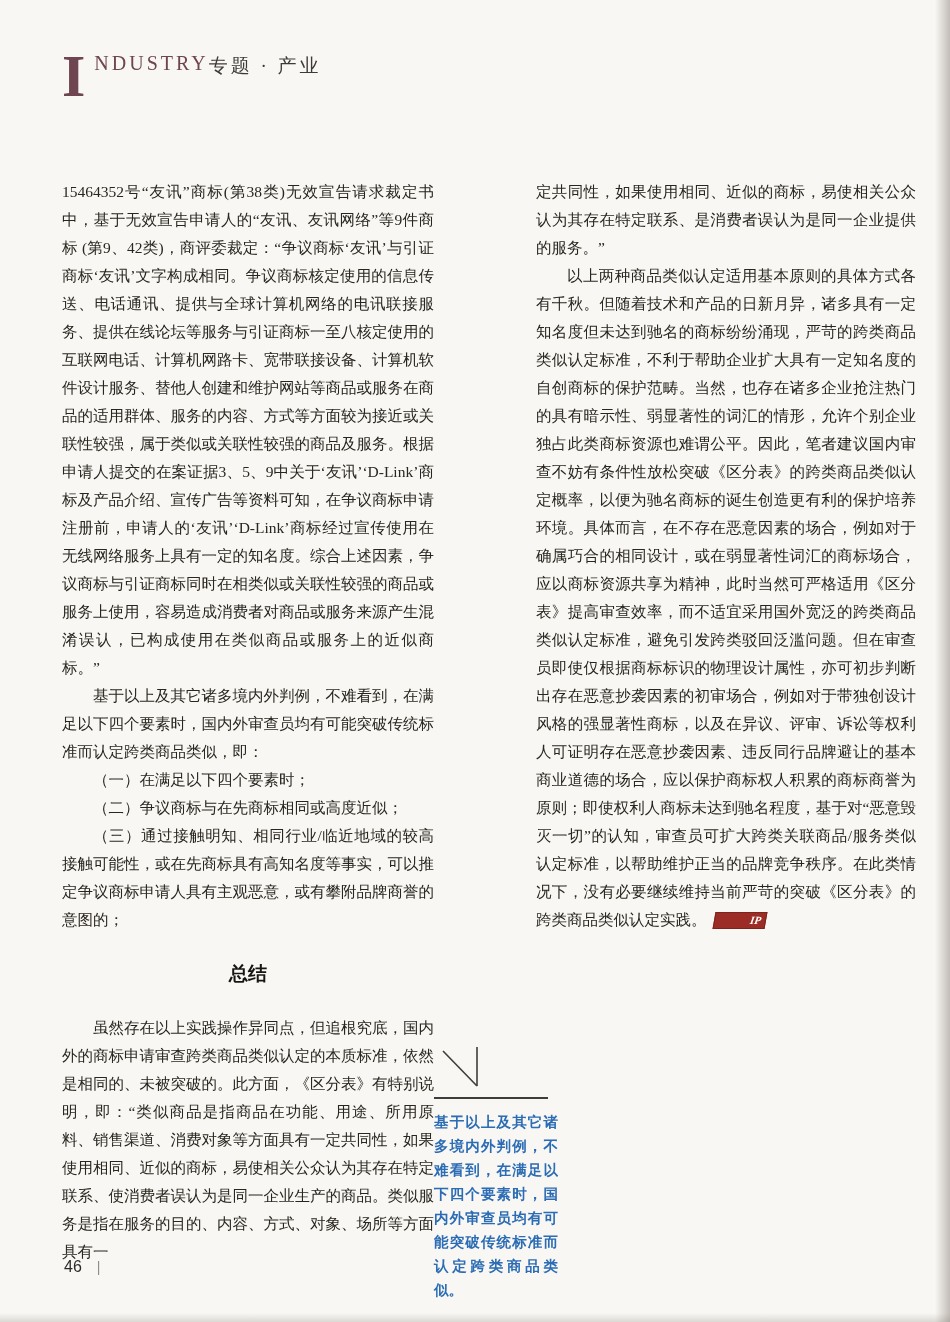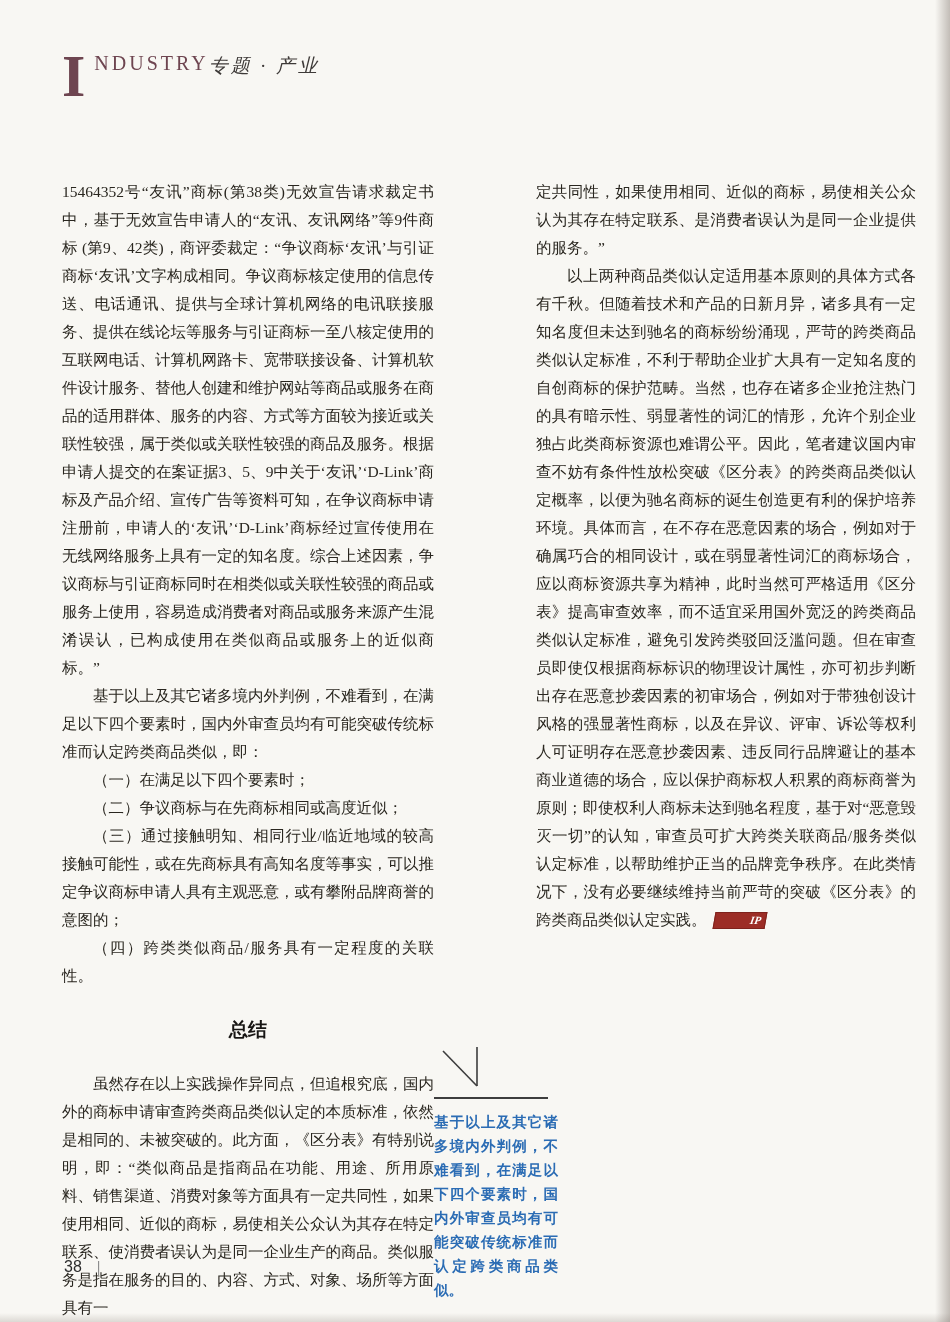--- a/index.html
+++ b/index.html
@@ -14,21 +14,21 @@
   .scan-edge-bottom{position:absolute;left:0;bottom:0;width:100%;height:9px;
     background:linear-gradient(to bottom,rgba(135,125,118,0),rgba(120,108,100,0.22));}
   
   .masthead{position:absolute;left:62px;top:48px;display:flex;align-items:flex-start;}
   .masthead-initial{
     font-size:60px;line-height:56px;font-weight:bold;
     color:var(--header-maroon,#6e4550);
   }
   .masthead-text{display:flex;flex-direction:row;margin-left:9px;padding-top:4px;}
   .masthead-word{font-size:20px;line-height:22px;letter-spacing:3px;color:var(--header-maroon,#6e4550);}
-  .masthead-subtitle{font-size:19px;line-height:24px;letter-spacing:3px;color:#3e3a38;margin-top:2px;font-style:italic;}
+  .masthead-subtitle{font-size:19px;line-height:24px;letter-spacing:3px;color:#3e3a38;margin-top:2px;}
   
   .col{position:absolute;top:178px;text-align:justify;font-size:15.5px;line-height:28px;color:#29261f;}
   .col-left{left:62px;width:372px;}
   .col-right{left:536px;width:380px;}
   .para{margin:0;}
   .para.indent{text-indent:2em;}
   .section-heading{
     font-family:"Liberation Sans","DejaVu Sans",sans-serif;
     font-weight:bold;font-size:19px;color:var(--heading-black,#171513);
     margin:26px 0 26px 0;text-align:center;
@@ -72,37 +72,36 @@
       <span class="masthead-subtitle">专题 · 产业</span>
     </span>
   </header>
 
   <section class="col col-left">
       <p class="para">15464352号“友讯”商标(第38类)无效宣告请求裁定书中，基于无效宣告申请人的“友讯、友讯网络”等9件商标 (第9、42类)，商评委裁定：“争议商标‘友讯’与引证商标‘友讯’文字构成相同。争议商标核定使用的信息传送、电话通讯、提供与全球计算机网络的电讯联接服务、提供在线论坛等服务与引证商标一至八核定使用的互联网电话、计算机网路卡、宽带联接设备、计算机软件设计服务、替他人创建和维护网站等商品或服务在商品的适用群体、服务的内容、方式等方面较为接近或关联性较强，属于类似或关联性较强的商品及服务。根据申请人提交的在案证据3、5、9中关于‘友讯’‘D-Link’商标及产品介绍、宣传广告等资料可知，在争议商标申请注册前，申请人的‘友讯’‘D-Link’商标经过宣传使用在无线网络服务上具有一定的知名度。综合上述因素，争议商标与引证商标同时在相类似或关联性较强的商品或服务上使用，容易造成消费者对商品或服务来源产生混淆误认，已构成使用在类似商品或服务上的近似商标。”</p>
       <p class="para indent">基于以上及其它诸多境内外判例，不难看到，在满足以下四个要素时，国内外审查员均有可能突破传统标准而认定跨类商品类似，即：</p>
       <p class="para indent">（一）在满足以下四个要素时；</p>
       <p class="para indent">（二）争议商标与在先商标相同或高度近似；</p>
       <p class="para indent">（三）通过接触明知、相同行业/临近地域的较高接触可能性，或在先商标具有高知名度等事实，可以推定争议商标申请人具有主观恶意，或有攀附品牌商誉的意图的；</p>
-      <p class="para indent">（四）跨类类似商品/服务具有一定程度的关联性。</p>
       <div class="section-heading">总结</div>
       <p class="para indent">虽然存在以上实践操作异同点，但追根究底，国内外的商标申请审查跨类商品类似认定的本质标准，依然是相同的、未被突破的。此方面，《区分表》有特别说明，即：“类似商品是指商品在功能、用途、所用原料、销售渠道、消费对象等方面具有一定共同性，如果使用相同、近似的商标，易使相关公众认为其存在特定联系、使消费者误认为是同一企业生产的商品。类似服务是指在服务的目的、内容、方式、对象、场所等方面具有一</p>
     </section>
 
   <section class="col col-right">
       <p class="para">定共同性，如果使用相同、近似的商标，易使相关公众认为其存在特定联系、是消费者误认为是同一企业提供的服务。”</p>
       <p class="para indent">以上两种商品类似认定适用基本原则的具体方式各有千秋。但随着技术和产品的日新月异，诸多具有一定知名度但未达到驰名的商标纷纷涌现，严苛的跨类商品类似认定标准，不利于帮助企业扩大具有一定知名度的自创商标的保护范畴。当然，也存在诸多企业抢注热门的具有暗示性、弱显著性的词汇的情形，允许个别企业独占此类商标资源也难谓公平。因此，笔者建议国内审查不妨有条件性放松突破《区分表》的跨类商品类似认定概率，以便为驰名商标的诞生创造更有利的保护培养环境。具体而言，在不存在恶意因素的场合，例如对于确属巧合的相同设计，或在弱显著性词汇的商标场合，应以商标资源共享为精神，此时当然可严格适用《区分表》提高审查效率，而不适宜采用国外宽泛的跨类商品类似认定标准，避免引发跨类驳回泛滥问题。但在审查员即使仅根据商标标识的物理设计属性，亦可初步判断出存在恶意抄袭因素的初审场合，例如对于带独创设计风格的强显著性商标，以及在异议、评审、诉讼等权利人可证明存在恶意抄袭因素、违反同行品牌避让的基本商业道德的场合，应以保护商标权人积累的商标商誉为原则；即使权利人商标未达到驰名程度，基于对“恶意毁灭一切”的认知，审查员可扩大跨类关联商品/服务类似认定标准，以帮助维护正当的品牌竞争秩序。在此类情况下，没有必要继续维持当前严苛的突破《区分表》的跨类商品类似认定实践。<span class="end-mark">IP</span></p>
     </section>
 
   <aside class="pullquote">
     <svg class="pq-arrow" viewBox="0 0 124 50" xmlns="http://www.w3.org/2000/svg" aria-hidden="true">
       <line x1="9" y1="6" x2="43" y2="41"></line>
       <line x1="43" y1="2" x2="43" y2="41"></line>
     </svg>
     <div class="pq-rule"></div>
     <p class="pq-text">基于以上及其它诸多境内外判例，不难看到，在满足以下四个要素时，国内外审查员均有可能突破传统标准而认定跨类商品类似。</p>
   </aside>
 
   <footer class="page-footer">
-    <span class="page-number">38</span>
+    <span class="page-number">46</span>
     <span class="footer-divider">|</span>
   </footer>
 
 </div>
 
 </body></html>

